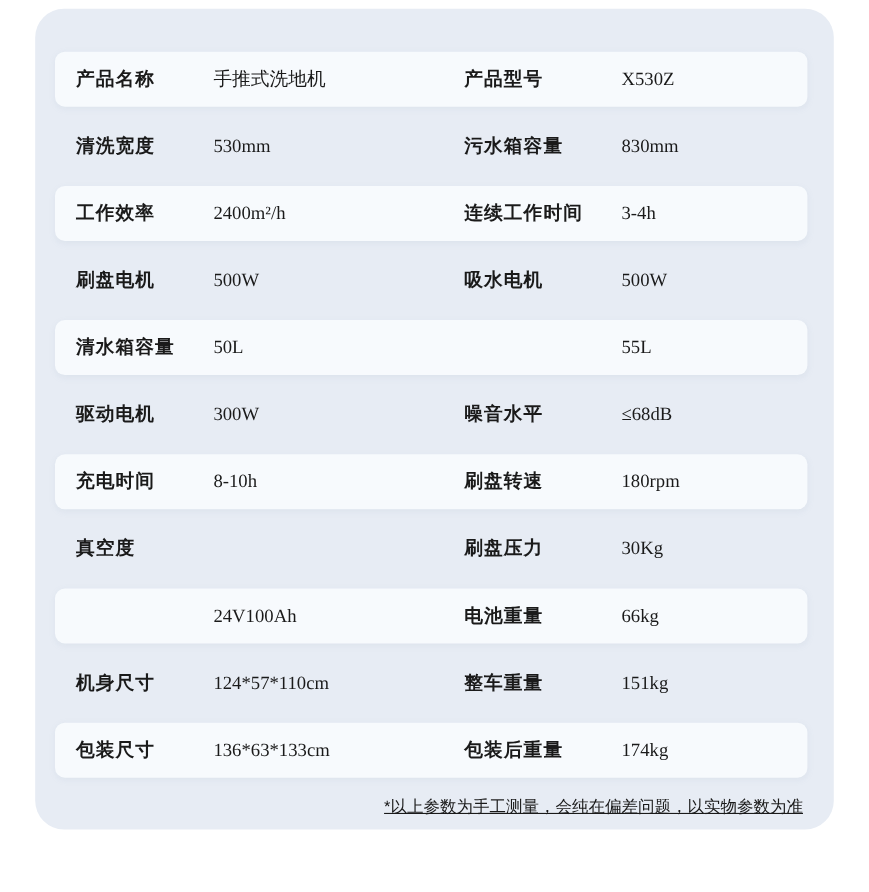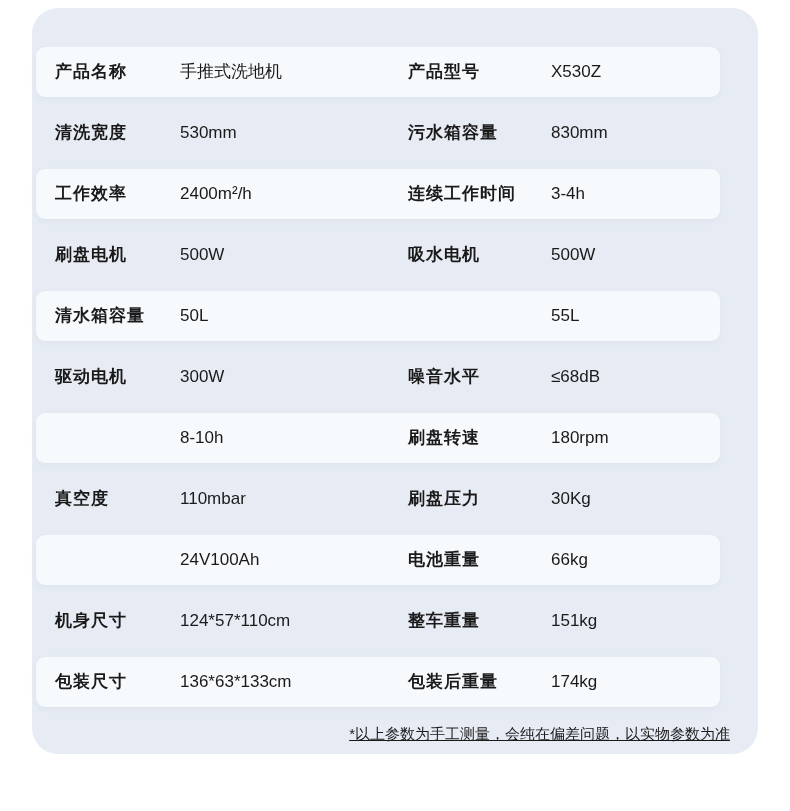--- a/index.html
+++ b/index.html
@@ -19,23 +19,24 @@
     position: absolute;
     left: 32px;
     top: 8px;
     width: 726px;
     height: 746px;
     background: #e7ecf4;
     border-radius: 26px;
   }
   .rows {
     position: absolute;
-    left: 4px;
+    left: 18px;
     top: 39px;
     width: 684px;
+    font-family: Liberation Serif, serif;
   }
   .spec-row {
     position: relative;
     height: 50px;
     margin-bottom: 11px;
     border-radius: 9px;
   }
   .spec-row.highlighted {
     background: #f7fafd;
     box-shadow: 0 2px 6px rgba(140, 160, 190, 0.10);
@@ -107,28 +108,28 @@
   </div>
 
   <div class="spec-row">
     <span class="cell label l-label">驱动电机</span>
     <span class="cell value l-value">300W</span>
     <span class="cell label r-label">噪音水平</span>
     <span class="cell value r-value">≤68dB</span>
   </div>
 
   <div class="spec-row highlighted">
+    <span class="cell label l-label">充电时间</span>
     <span class="cell value l-value">8-10h</span>
     <span class="cell label r-label">刷盘转速</span>
     <span class="cell value r-value">180rpm</span>
   </div>
 
   <div class="spec-row">
     <span class="cell label l-label">真空度</span>
-    <span class="cell value l-value">110mbar</span>
     <span class="cell label r-label">刷盘压力</span>
     <span class="cell value r-value">30Kg</span>
   </div>
 
   <div class="spec-row highlighted">
     <span class="cell value l-value">24V100Ah</span>
     <span class="cell label r-label">电池重量</span>
     <span class="cell value r-value">66kg</span>
   </div>
 

